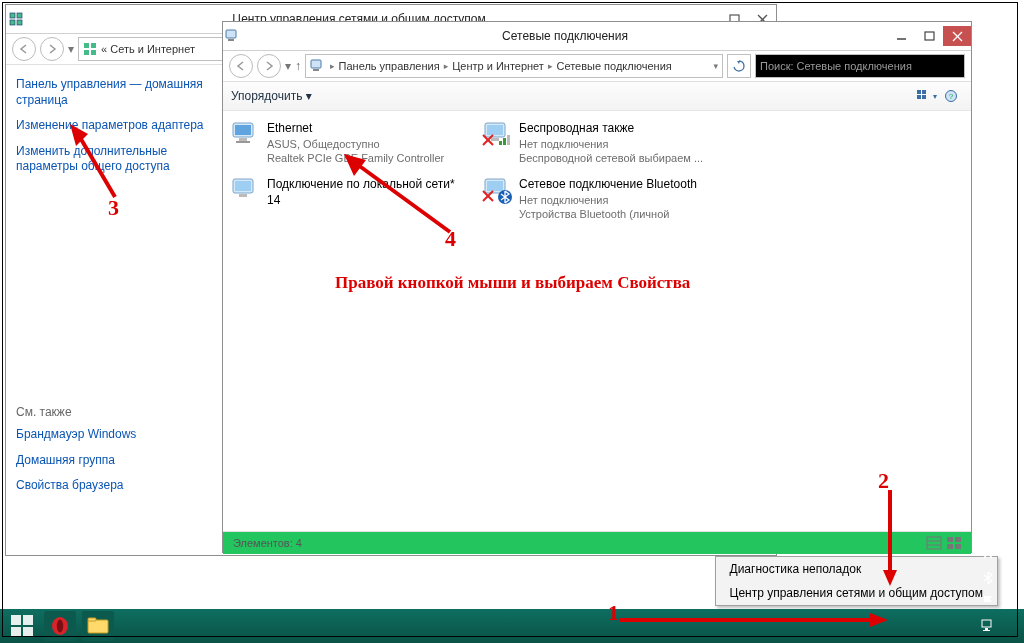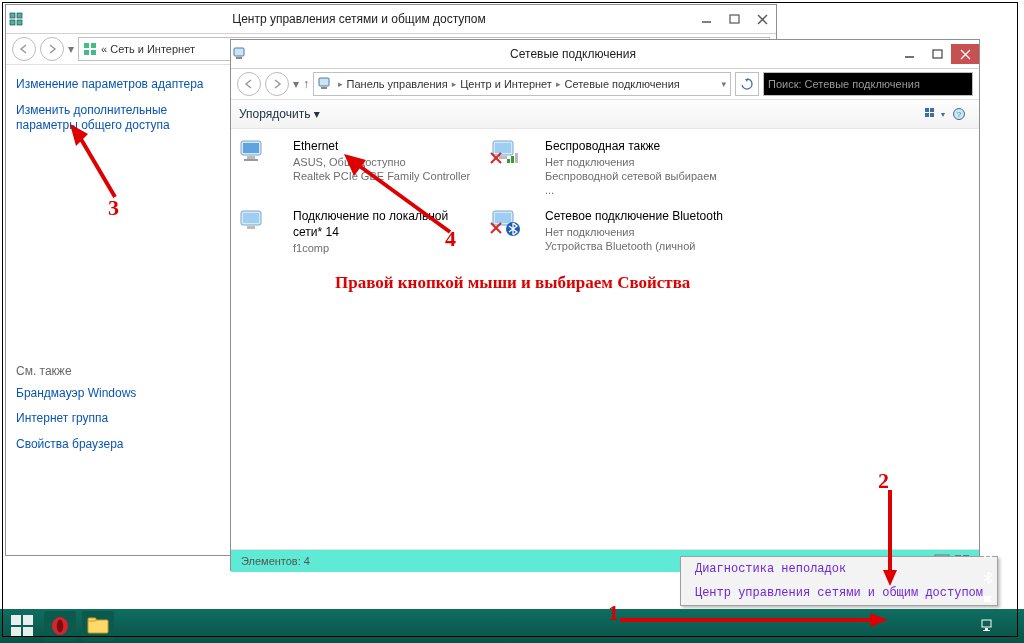--- a/index.html
+++ b/index.html
@@ -25,31 +25,31 @@
   .ncs-left{width:200px;border-right:1px solid #fff;padding:12px 10px;}
   .ncs-left a{display:block;color:#0a55b3;text-decoration:none;margin-bottom:10px;line-height:1.3;}
   .ncs-left .see{color:#666;margin-top:230px;margin-bottom:8px;font-size:12px;}
   .ncs-main{flex:1;padding:16px 12px;color:#333;}
   
   .toolbar{height:28px;display:flex;align-items:center;padding:0 8px;border-bottom:1px solid #e6e6e6;background:linear-gradient(#fdfdfd,#f3f3f3);color:#333;font-size:12px;}
   .toolbar .orgbtn{color:#234;}
   .toolbar .spacer{flex:1;}
   .toolbar .sqbtn{width:22px;height:20px;display:flex;align-items:center;justify-content:center;border:1px solid transparent;color:#3b6ea5;}
   .nc-body{height:404px;padding:8px 6px;display:flex;flex-wrap:wrap;align-content:flex-start;gap:8px 10px;background:#fff;overflow:hidden;}
-  .conn{width:238px;display:flex;align-items:flex-start;gap:24px;padding:2px;}
+  .conn{width:238px;display:flex;align-items:flex-start;gap:6px;padding:2px;}
   .conn .cicon{width:30px;height:34px;position:relative;}
   .conn .cbody{flex:1;line-height:1.3;}
   .conn .cname{color:#000;font-size:12px;}
   .conn .cstat{color:#6d6d6d;font-size:11px;}
   .conn .cdrv{color:#6d6d6d;font-size:11px;}
-  .statusbar{height:22px;border-top:1px solid #e0e0e0;display:flex;align-items:center;padding:0 10px;font-size:11px;color:#555;background:#5eead4;}
+  .statusbar{height:22px;border-top:1px solid #e0e0e0;display:flex;align-items:center;padding:0 10px;font-size:11px;color:#555;background:#22c55e;}
   .statusbar .spacer{flex:1;}
   
   .traymenu{position:absolute;right:26px;bottom:37px;background:#f3f3f3;border:1px solid #a0a0a0;box-shadow:2px 2px 3px rgba(0,0,0,.25);font-size:12px;}
-  .traymenu .mitem{padding:5px 14px;color:#6d28d9;font-family:Liberation Mono, monospace;}
+  .traymenu .mitem{padding:5px 14px;color:#000000;}
   
   .taskbar{position:absolute;left:0;right:0;bottom:0;height:34px;background:linear-gradient(#0e6e60,#0a5246);display:flex;align-items:center;justify-content:space-between;color:#fff;padding:0 8px 0 6px;}
   .tbleft{display:flex;align-items:center;gap:6px;}
   .tbicon{width:32px;height:30px;display:flex;align-items:center;justify-content:center;}
   .tbright{display:flex;align-items:center;gap:10px;font-size:11px;flex-direction:column;}
   .tbright .clock{text-align:right;line-height:1.1;}
   
   .fineframe{position:absolute;left:2px;top:2px;right:6px;bottom:6px;border:1px solid #000;pointer-events:none;}
   
   .anno-num{position:absolute;color:#d00;font-weight:bold;font-size:22px;font-family:"Times New Roman",serif;pointer-events:none;}
@@ -114,36 +114,37 @@
             <rect x="1" y="1" width="5" height="5" fill="#4b8"></rect>
             <rect x="8" y="8" width="5" height="5" fill="#4b8"></rect>
             <rect x="8" y="1" width="5" height="5" fill="#4b8"></rect>
             <rect x="1" y="8" width="5" height="5" fill="#4b8"></rect>
           </svg>
         <span class="bseg">« Сеть и Интернет</span>
       </div>
     </div>
     <div class="ncs-body">
       <div class="ncs-left">
+        <a>Панель управления — домашняя страница</a>
         <a>Изменение параметров адаптера</a>
         <a>Изменить дополнительные параметры общего доступа</a>
         <div class="see">См. также</div>
         <a>Брандмауэр Windows</a>
-        <a>Интернет группа</a>
+        <a>Домашняя группа</a>
         <a>Свойства браузера</a>
       </div>
       <div class="ncs-main">
         <div style="font-size:14px;color:#0a55b3;margin-bottom:6px;">П</div>
         <div style="margin-bottom:140px;">Пр</div>
         <div>Из</div>
       </div>
     </div>
   </div>
 
-  <div class="win" style="left:222px;top:39px;width:748px;height:530px;margin-left:8px;">
+  <div class="win" style="left:222px;top:21px;width:748px;height:530px;">
     <div class="titlebar">
       <div class="icon">
         <svg width="16" height="14">
             <rect x="1" y="1" width="10" height="8" rx="1" fill="#cfe3f6" stroke="#4a7bab"></rect>
             <rect x="3" y="10" width="6" height="2" fill="#888"></rect>
           </svg>
       </div>
       <div class="title">Сетевые подключения</div>
       <div class="winbtns">
         <div class="winbtn">
@@ -265,21 +266,20 @@
       <div class="conn">
         <div class="cicon pcicon">
           <svg>
               <rect x="2" y="2" width="20" height="14" rx="2" fill="#d6e9f8" stroke="#7ba4c9"></rect>
               <rect x="4" y="4" width="16" height="10" fill="#9ecff3"></rect>
               <rect x="8" y="17" width="8" height="3" fill="#bbb"></rect>
             </svg>
         </div>
         <div class="cbody">
           <div class="cname">Подключение по локальной сети* 14</div>
-          <div class="cdrv">f1comp</div>
         </div>
       </div>
 
       <div class="conn">
         <div class="cicon pcicon" style="position:relative;">
           <svg>
               <rect x="2" y="2" width="20" height="14" rx="2" fill="#d6e9f8" stroke="#7ba4c9"></rect>
               <rect x="4" y="4" width="16" height="10" fill="#9ecff3"></rect>
             </svg>
           <svg class="diagx" width="14" height="14">

